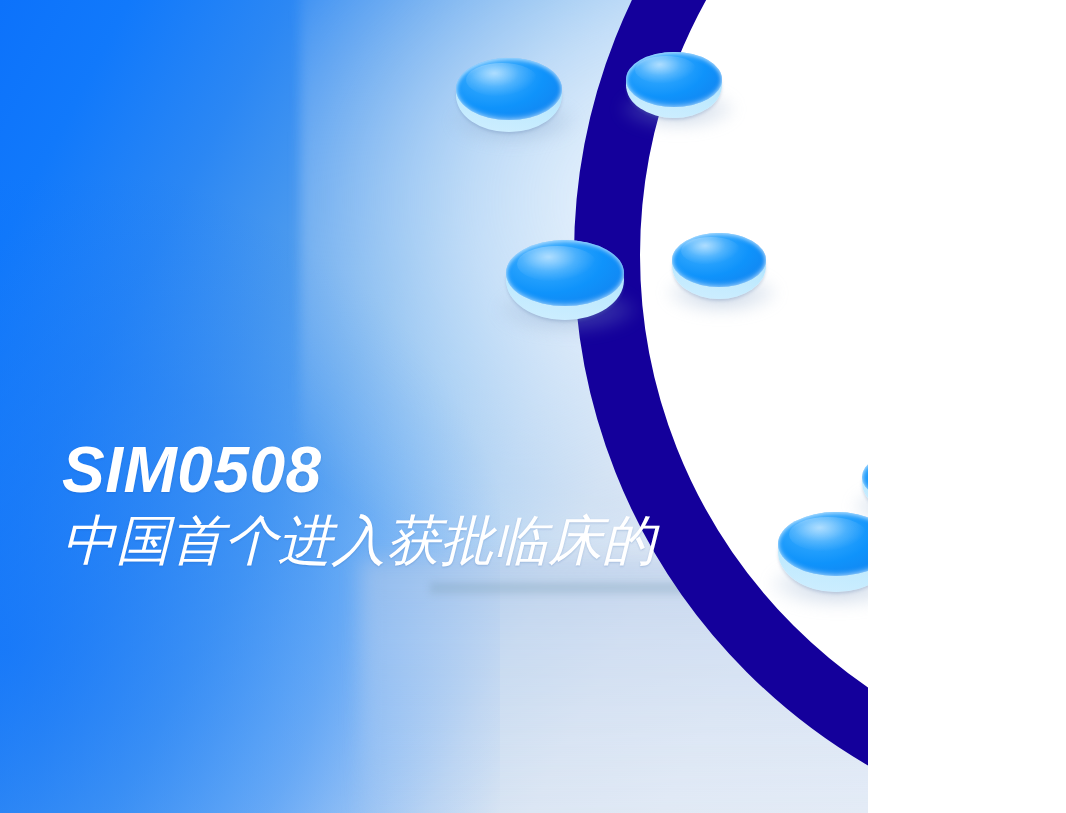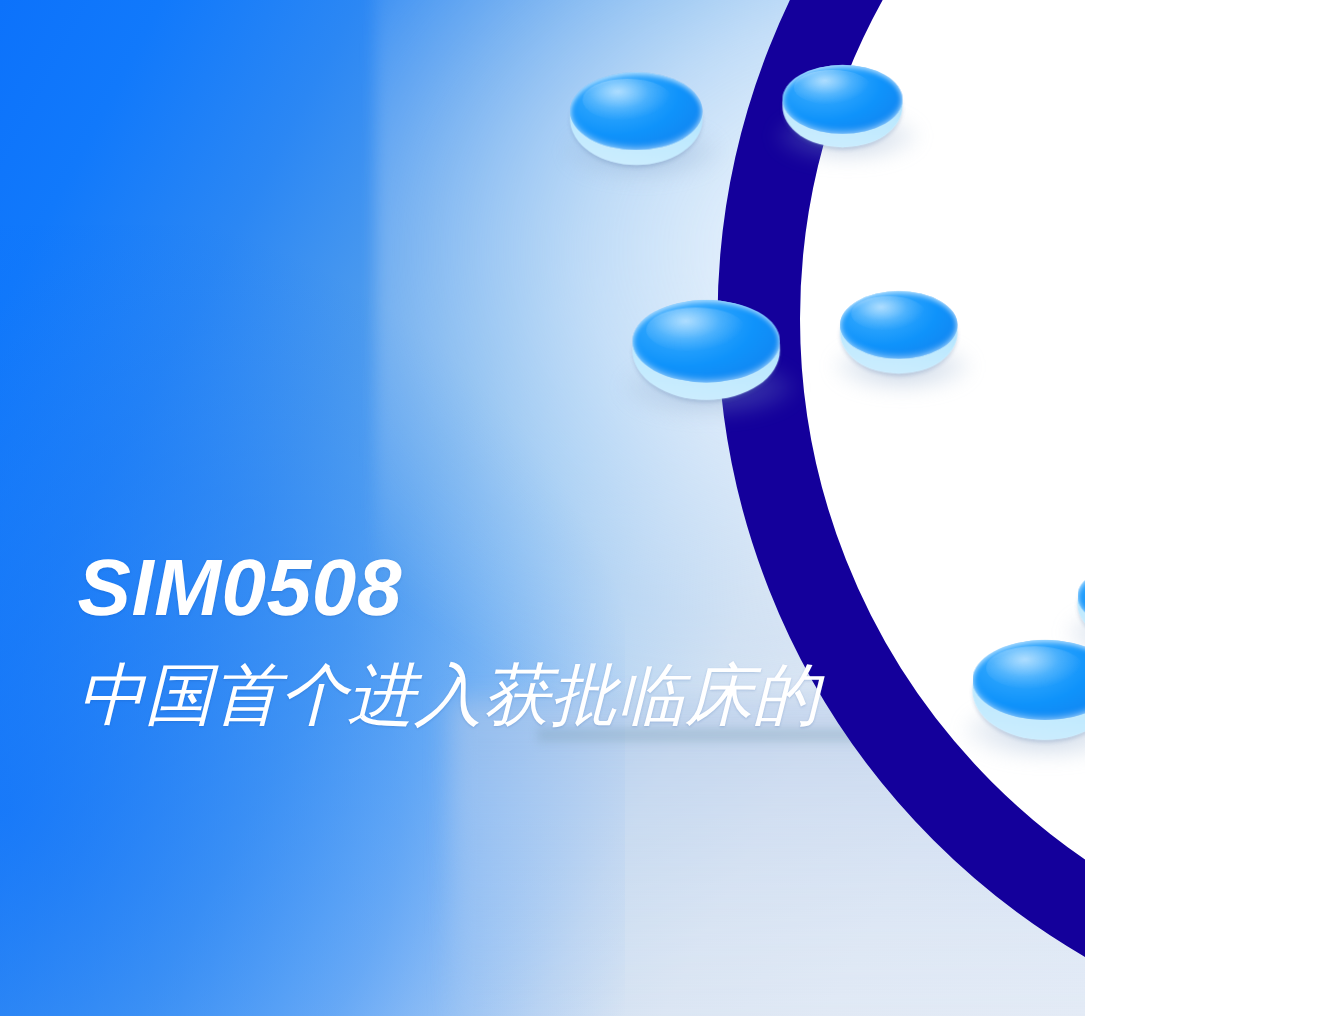--- a/index.html
+++ b/index.html
@@ -203,21 +203,21 @@
   }
   .title-sub {
     font-family: "Liberation Sans", sans-serif;
     font-weight: 400;
     font-style: italic;
     font-size: 54px;
     line-height: 1.30;
     letter-spacing: 0px;
     white-space: nowrap;
     text-shadow: 0 1px 2px rgba(20,70,150,0.20);
-    margin-top: 18px;
+    margin-top: 2px;
   }
   .title-sub .line2 { display: block; }
 </style>
 </head>
 <body>
 
 <div id="poster">
 
   <div class="bg-gradient"></div>
   <div class="bg-leftwash"></div>

